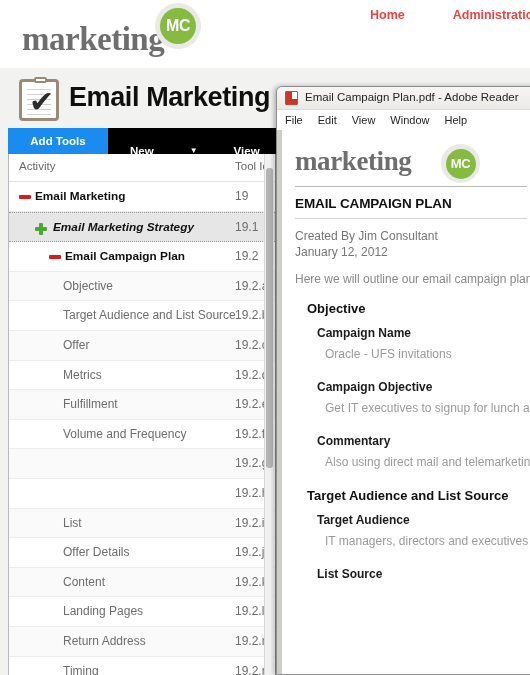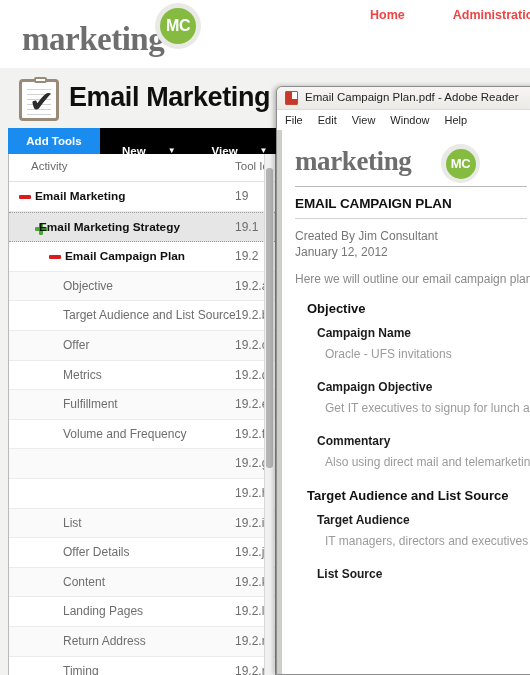--- a/index.html
+++ b/index.html
@@ -148,36 +148,36 @@
   
   .toolbar {
     position: absolute;
     left: 8px; top: 60px;
     width: 522px; height: 26px;
     background: #000000;
     display: flex;
     align-items: stretch;
   }
   .tb-add {
-    width: 92px;
+    width: 100px;
     background: #1a8cf0;
     color: #ffffff;
     font-size: 11.5px;
     font-weight: bold;
     display: flex;
     align-items: center;
     justify-content: center;
   }
   .tb-item {
     color: #ffffff;
     font-size: 11.5px;
     font-weight: bold;
     display: flex;
     align-items: center;
-    gap: 22px;
+    gap: 36px;
     padding: 0 14px 0 22px;
     white-space: nowrap;
     margin-top: 20px;
   }
   .caret {
     font-size: 8px;
     line-height: 1;
     color: #ffffff;
   }
 
@@ -193,21 +193,21 @@
     overflow: hidden;
   }
   .tree-head {
     position: relative;
     height: 27px;
     background: #ffffff;
     border-bottom: 1px solid #e2e2e2;
   }
   .tree-head .c1 {
     position: absolute;
-    left: 22px; top: 6px;
+    left: 10px; top: 6px;
     font-size: 11.5px;
     color: #6a6a6a;
   }
   .tree-head .c2 {
     position: absolute;
     left: 226px; top: 6px;
     font-size: 11.5px;
     color: #6a6a6a;
   }
   .tree-rows { position: relative; }
@@ -237,21 +237,21 @@
   }
   .trow .tid {
     position: absolute;
     left: 226px; top: 7px;
     font-size: 12px;
     color: #6e6e6e;
     white-space: nowrap;
   }
   
   .lv0 .lbl { left: 26px; }
-  .lv1 .lbl { left: 30px; }
+  .lv1 .lbl { left: 44px; font-style: italic; }
   .lv2 .lbl { left: 56px; }
   .lv3 .lbl { left: 54px; }
 
   .tog {
     position: absolute;
     top: 10px;
     width: 11px; height: 11px;
   }
   .lv0 .tog { left: 10px; }
   .lv1 .tog { left: 26px; }

